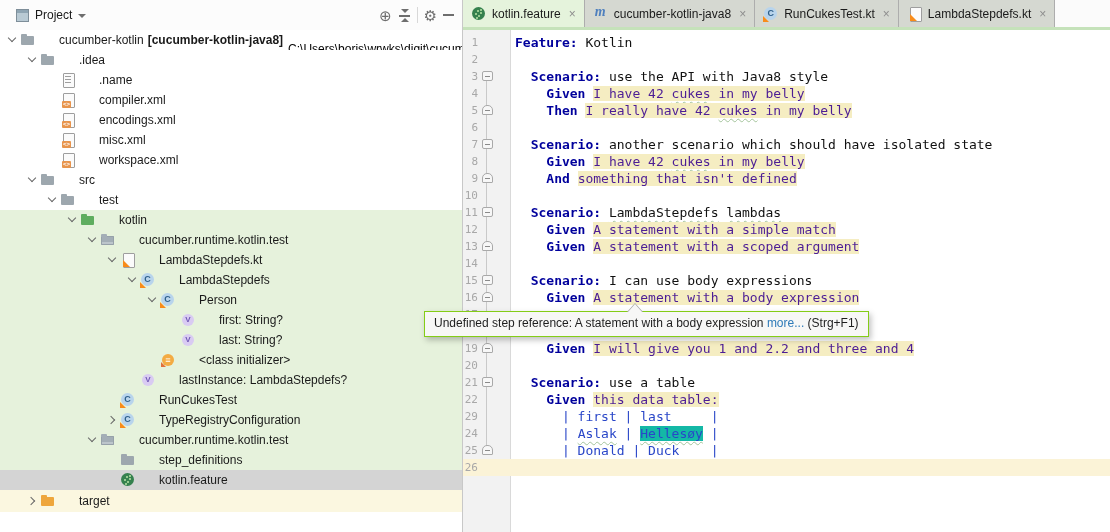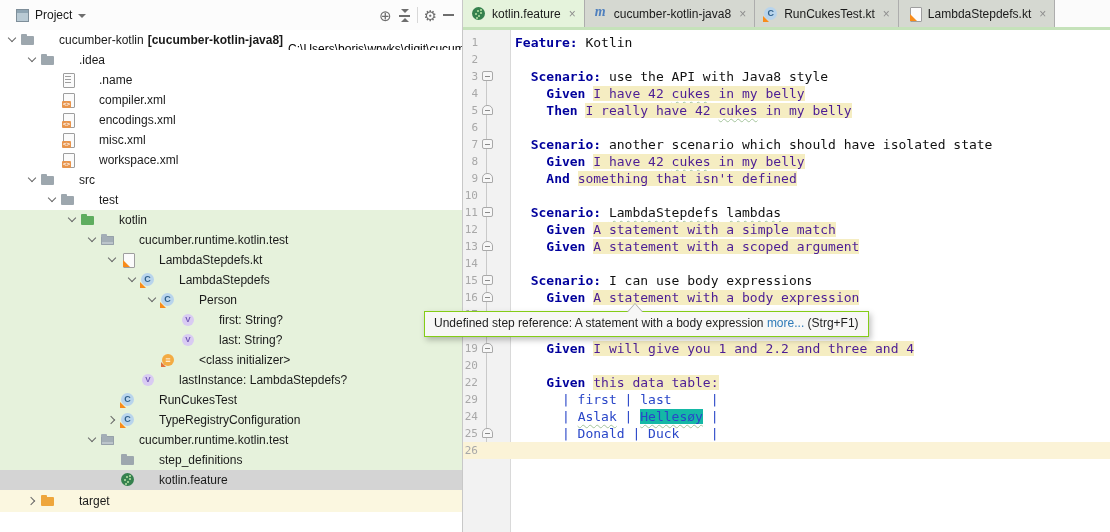--- a/index.html
+++ b/index.html
@@ -496,20 +496,29 @@
           </div>
           <div class="ln">
             <span class="g">
               <span class="num">20</span>
               <span class="fold"></span>
             </span>
             <span class="code"></span>
           </div>
           <div class="ln">
             <span class="g">
+              <span class="num">21</span>
+              <span class="fold">
+                <span class="fm fs"></span>
+              </span>
+            </span>
+            <span class="code"><span class="c-p">  </span><span class="c-k">Scenario:</span><span class="c-p"> use a table</span></span>
+          </div>
+          <div class="ln">
+            <span class="g">
               <span class="num">22</span>
               <span class="fold"></span>
             </span>
             <span class="code"><span class="c-p">    </span><span class="c-k">Given</span><span class="c-p"> </span><span class="c-s">this data table:</span></span>
           </div>
           <div class="ln">
             <span class="g">
               <span class="num">29</span>
               <span class="fold"></span>
             </span>

